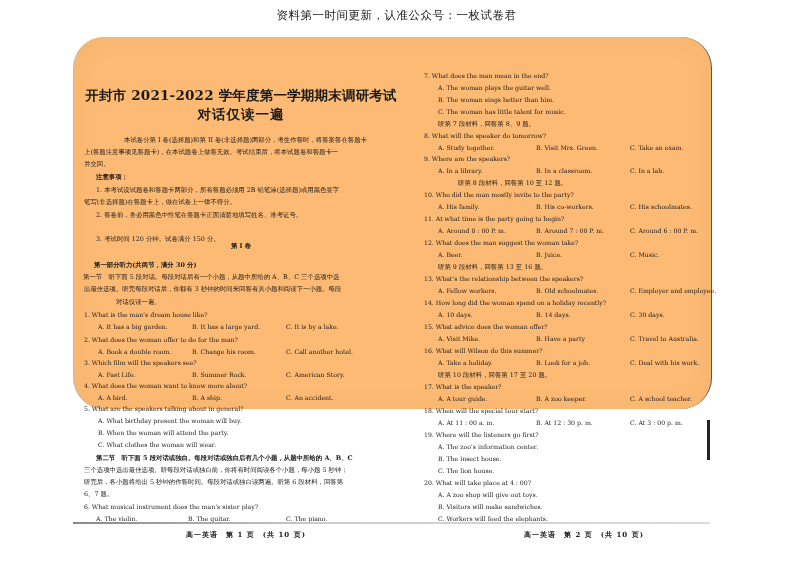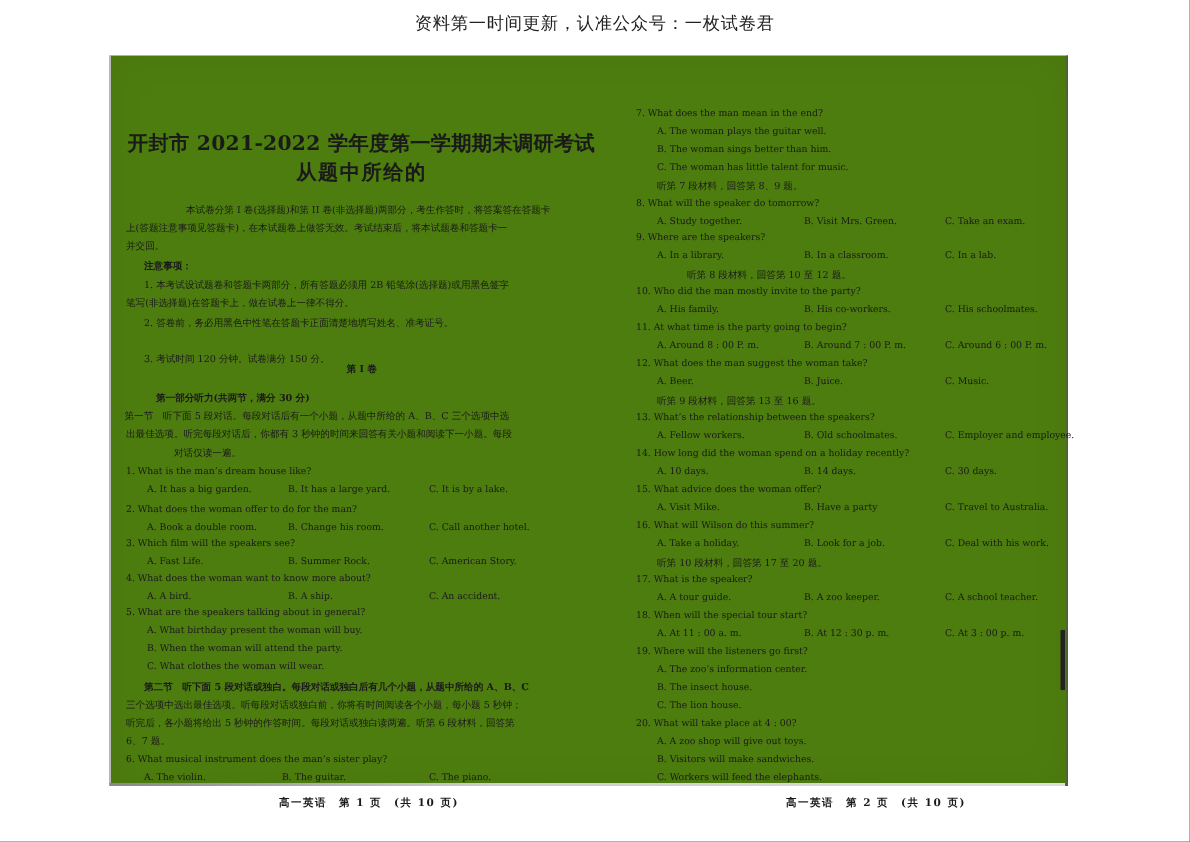--- a/index.html
+++ b/index.html
@@ -5,25 +5,26 @@
   html, body { margin: 0; padding: 0; }
   body {
     width: 793px; height: 561px; background: #ffffff; position: relative; overflow: hidden;
     font-family: "DejaVu Serif", "Liberation Serif", serif; color: #1a1a1a;
   }
   .watermark {
     position: absolute; top: 8px; left: 0; width: 793px; text-align: center;
     font-size: 11.5px; color: #222; font-family: "DejaVu Sans", sans-serif; letter-spacing: 0.5px;
   }
   .scan {
-    position: absolute; left: 73px; top: 37px; width: 637px; height: 487px;
-    background: #4d7c0f;
+    position: absolute; left: 73px; top: 37px; width: 637px; height: 372px;
+    background: #fdba74;
     border-right: 1px solid #555;
     border-left: 1px solid #bbb;
     box-shadow: inset 0 0 30px rgba(0,0,0,0.04);
+    border-radius: 31px;
   }
   .scan-bottom {
     position: absolute; left: 73px; top: 522px; width: 637px; height: 2px;
     background: linear-gradient(to right, #888, #ccc 40%, #ddd);
   }
   .col { position: absolute; top: 0; }
   .col-left { left: 2px; width: 330px; }
   .col-right { left: 340px; width: 300px; }
   .title1 {
     position: absolute; top: 50px; left: 0; width: 330px; text-align: center;
@@ -44,35 +45,35 @@
 </style>
 </head>
 <body>
 
 <div class="watermark">资料第一时间更新，认准公众号：一枚试卷君</div>
 
 <div class="scan">
 
   <div class="col col-left">
     <div class="title1">开封市 2021-2022 学年度第一学期期末调研考试</div>
-    <div class="title2">从题中所给的</div>
+    <div class="title2">对话仅读一遍</div>
 
     <div class="line" style="left:20px; top:99px;margin-left:28px;">本试卷分第 I 卷(选择题)和第 II 卷(非选择题)两部分，考生作答时，将答案答在答题卡</div>
     <div class="line" style="left:8px; top:111px;">上(答题注意事项见答题卡)，在本试题卷上做答无效。考试结束后，将本试题卷和答题卡一</div>
     <div class="line" style="left:8px; top:123px;">并交回。</div>
 
     <div class="line bold" style="left:20px; top:136px;">注意事项：</div>
     <div class="line" style="left:20px; top:149px;">1. 本考试设试题卷和答题卡两部分，所有答题必须用 2B 铅笔涂(选择题)或用黑色签字</div>
     <div class="line" style="left:8px; top:161px;">笔写(非选择题)在答题卡上，做在试卷上一律不得分。</div>
     <div class="line" style="left:20px; top:174px;">2. 答卷前，务必用黑色中性笔在答题卡正面清楚地填写姓名、准考证号。</div>
     <div class="line" style="left:20px; top:198px;text-align:center;">3. 考试时间 120 分钟。试卷满分 150 分。</div>
 
     <div class="line bold" style="left:155px; top:205px;">第 I 卷</div>
 
-    <div class="line bold" style="left:16px; top:224px;padding-left:12px;">第一部分听力(共两节，满分 30 分)</div>
+    <div class="line bold" style="left:6px; top:224px;padding-left:12px;">第一部分听力(共两节，满分 30 分)</div>
     <div class="line" style="left:7px; top:236px;">第一节　听下面 5 段对话。每段对话后有一个小题，从题中所给的 A、B、C 三个选项中选</div>
     <div class="line" style="left:8px; top:248px;">出最佳选项。听完每段对话后，你都有 3 秒钟的时间来回答有关小题和阅读下一小题。每段</div>
     <div class="line" style="left:8px; top:261px;margin-left:32px;">对话仅读一遍。</div>
 
     <div class="q" style="left:8px; top:274px;">1. What is the man’s dream house like?</div>
     <div class="opt" style="left:22px; top:286px;">A. It has a big garden.</div>
     <div class="opt" style="left:116px; top:286px;">B. It has a large yard.</div>
     <div class="opt" style="left:210px; top:286px;">C. It is by a lake.</div>
 
     <div class="q" style="left:8px; top:299px;">2. What does the woman offer to do for the man?</div>

